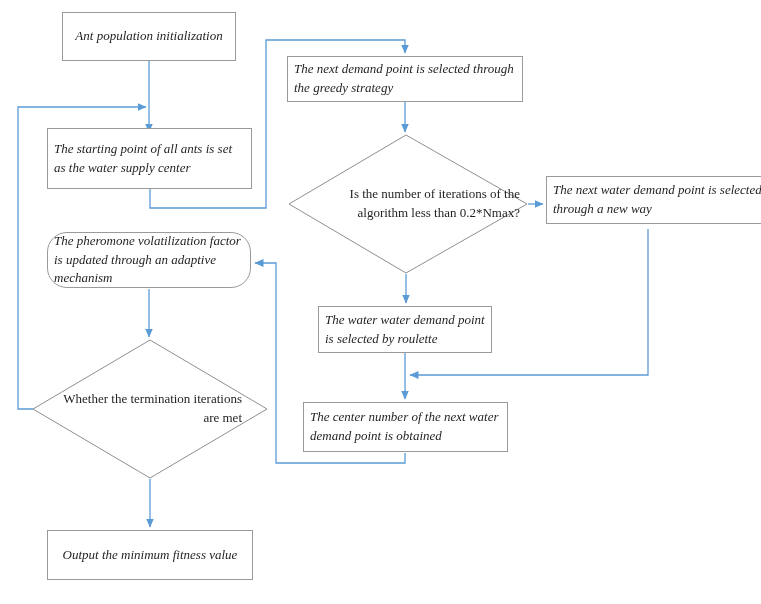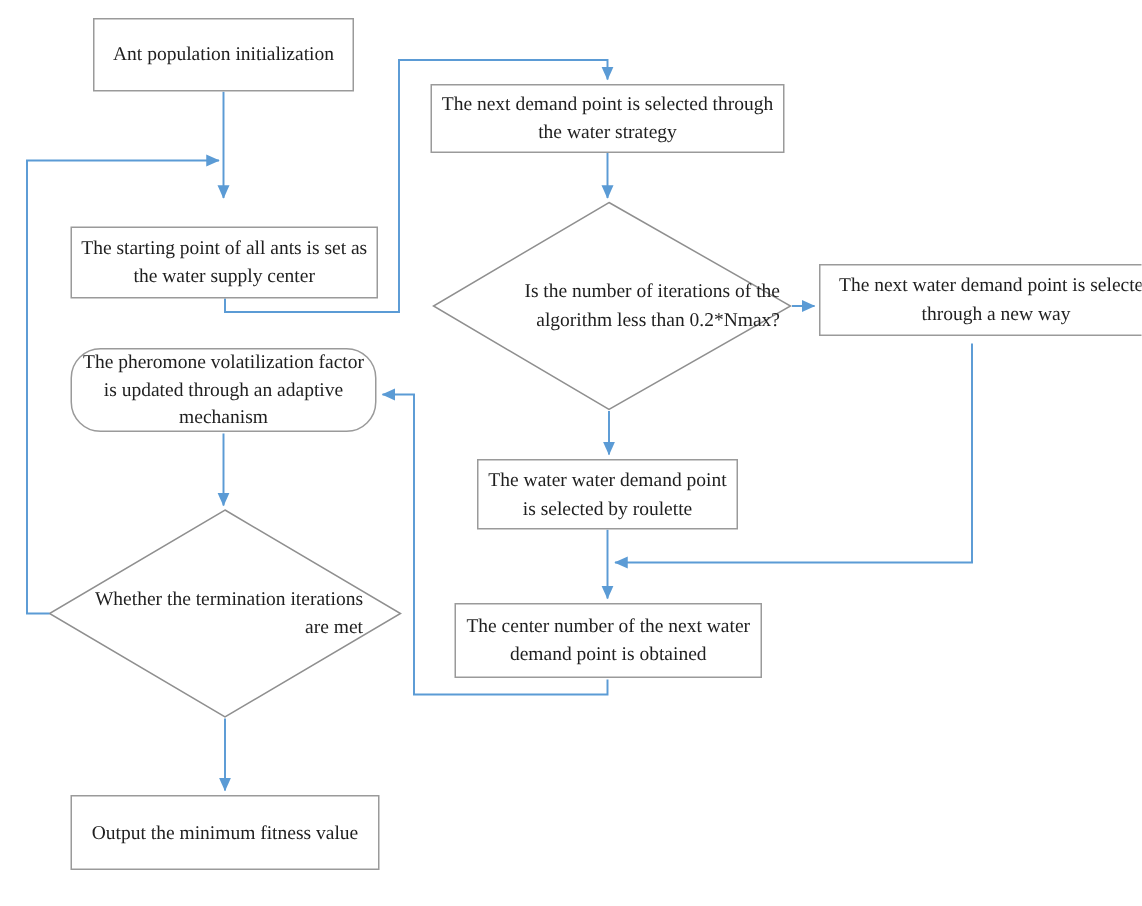--- a/index.html
+++ b/index.html
@@ -20,35 +20,36 @@
   .canvas{position:relative;width:761px;height:604px;background:var(--background);}
   svg.wires{position:absolute;left:0;top:0;width:761px;height:604px;}
   .edge{stroke:var(--arrow);stroke-width:1.3;fill:none;}
   .arrowhead{fill:var(--arrow);}
   .decision-shape{fill:var(--node-fill);stroke:var(--decision-border);stroke-width:1;}
   .node{
     position:absolute;box-sizing:border-box;
     background:var(--node-fill);
     border:1px solid var(--node-border);
     display:flex;align-items:center;justify-content:center;
-    text-align:center;
+    text-align:left;
     font-size:13px;line-height:1.45;color:var(--text);
     padding:2px 6px;
+    font-style:italic;
   }
   .decision-label{
     position:absolute;box-sizing:border-box;
     display:flex;align-items:center;justify-content:center;
     text-align:right;
     font-size:13px;line-height:1.45;color:var(--text);
     background:transparent;border:none;
   }
   
   .n-ant-init   {left:62px;  top:12px;  width:174px; height:49px;}
   .n-greedy     {left:287px; top:56px;  width:236px; height:46px;}
-  .n-start      {left:47px;  top:151px; width:205px; height:48px;}
+  .n-start      {left:47px;  top:128px; width:205px; height:61px;}
   .n-new-way    {left:546px; top:176px; width:236px; height:48px;}
   .n-pheromone  {left:47px;  top:232px; width:204px; height:56px;border-radius:20px;}
   .n-roulette   {left:318px; top:306px; width:174px; height:47px;}
   .n-serial     {left:303px; top:402px; width:205px; height:50px;}
   .n-output     {left:47px;  top:530px; width:206px; height:50px;}
   .d-iterations {left:296px; top:172px; width:224px; height:64px;}
   .d-termination{left:58px;  top:377px; width:184px; height:64px;}
 </style>
 </head>
 <body>
@@ -76,21 +77,21 @@
     <path class="edge" marker-end="url(#arw)" d="M405,453 V463 H276 V263 H255"></path>
     <path class="edge" marker-end="url(#arw)" d="M149,289 V337"></path>
     <path class="edge" marker-end="url(#arw)" d="M150,479 V527"></path>
   </svg>
 
   <div class="node n-ant-init">
     <span>Ant population initialization</span>
   </div>
 
   <div class="node n-greedy">
-    <span>The next demand point is selected through the water strategy</span>
+    <span>The next demand point is selected through the greedy strategy</span>
   </div>
 
   <div class="node n-start">
     <span>The starting point of all ants is set as the water supply center</span>
   </div>
 
   <div class="node n-new-way">
     <span>The next water demand point is selected through a new way</span>
   </div>
 

